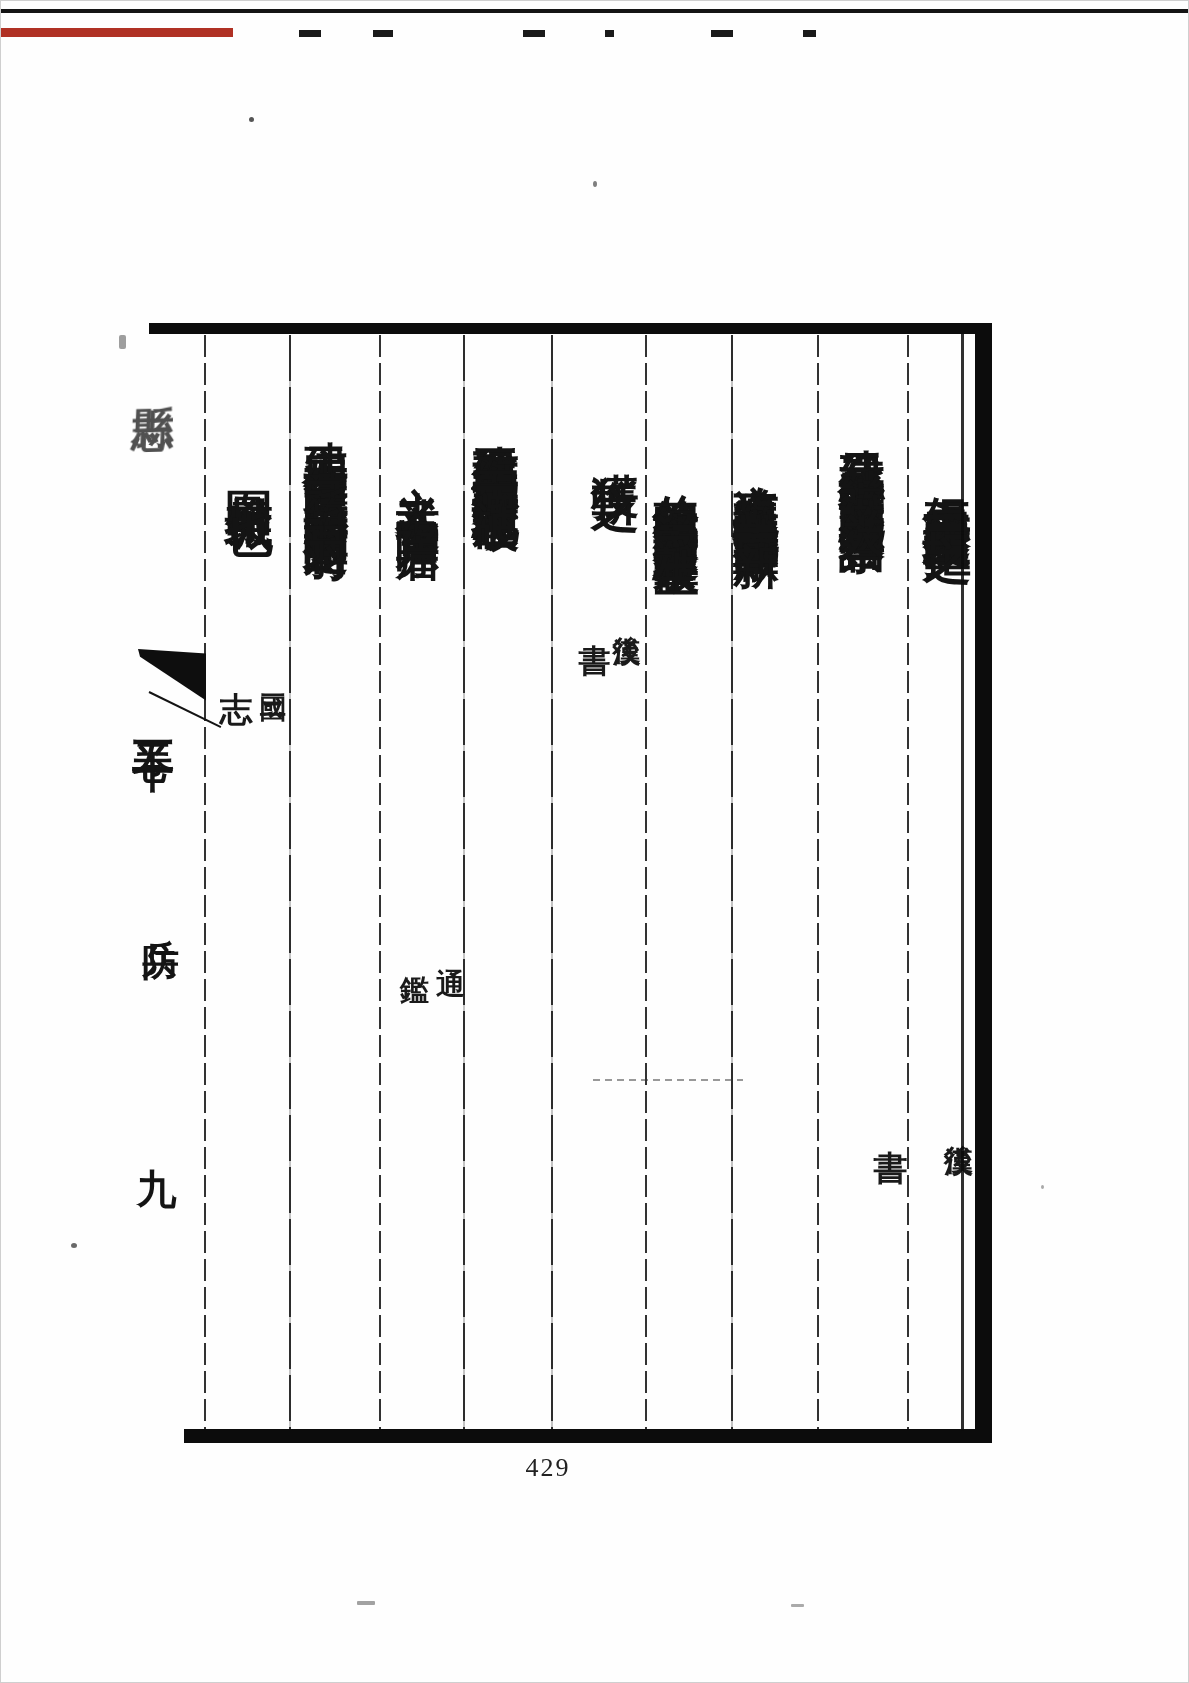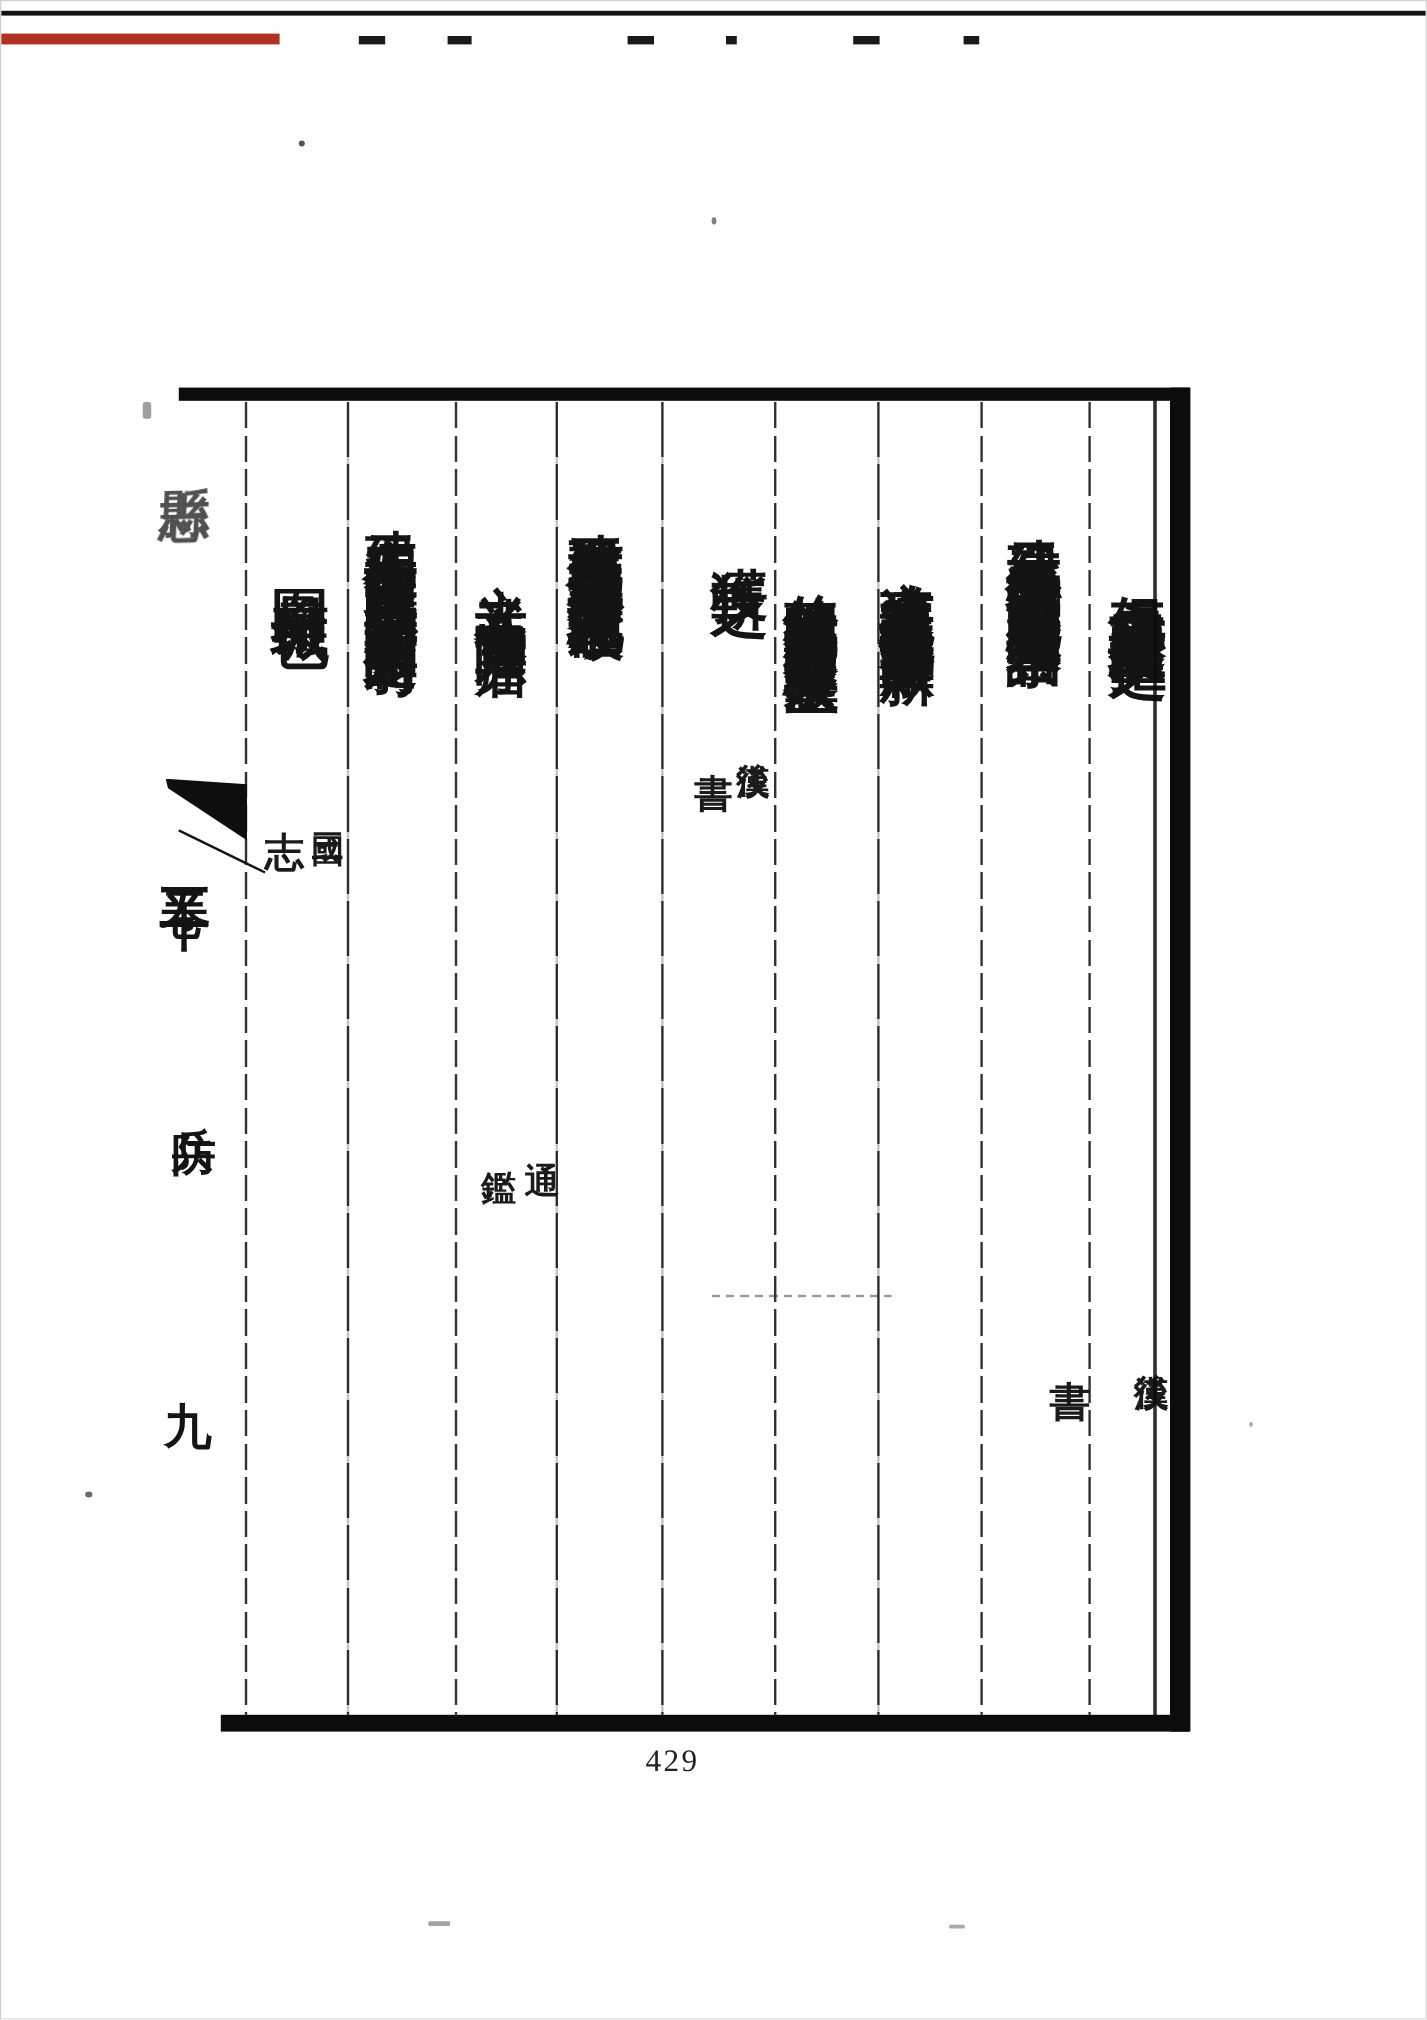--- a/index.html
+++ b/index.html
@@ -78,21 +78,21 @@
   .speck{position:absolute;background:#2a2a2a;border-radius:50%;z-index:2;}
   .sp1{left:248px;top:116px;width:5px;height:5px;opacity:.8;}
   .sp2{left:592px;top:180px;width:4px;height:6px;opacity:.6;}
   .sp3{left:70px;top:1242px;width:6px;height:5px;opacity:.7;}
   .sp4{left:1040px;top:1184px;width:3px;height:4px;opacity:.4;}
   .sp5{left:118px;top:334px;width:7px;height:14px;opacity:.45;border-radius:2px;}
   .bdash{position:absolute;background:#555;z-index:2;border-radius:1px;}
   .b1{left:356px;top:1600px;width:18px;height:4px;opacity:.55;}
   .b2{left:790px;top:1603px;width:13px;height:3px;opacity:.5;}
   
-  .pagenum{position:absolute;left:512px;top:1452px;width:70px;text-align:right;
+  .pagenum{position:absolute;left:512px;top:1452px;width:70px;text-align:center;
            font-size:26px;letter-spacing:2px;color:#222;font-weight:normal;z-index:4;}
 </style>
 </head>
 <body>
 
 <div class="page">
 
   <div class="topline"></div>
   <div class="redline"></div>
   <div class="tdash d1"></div>

